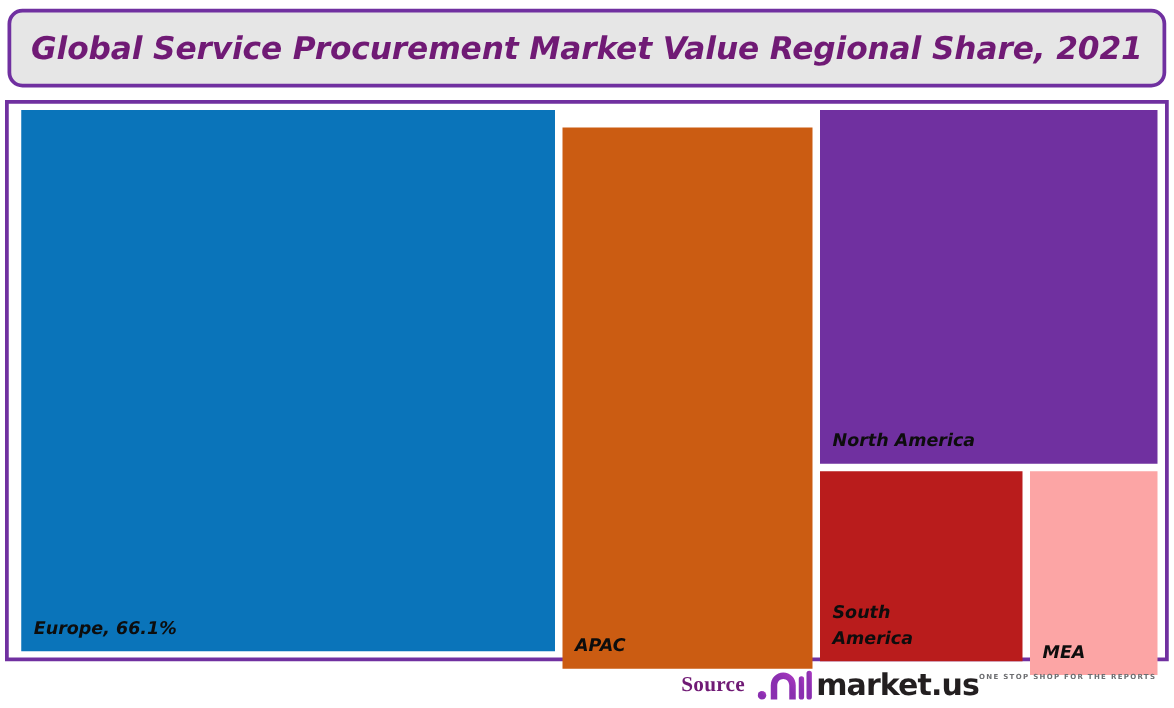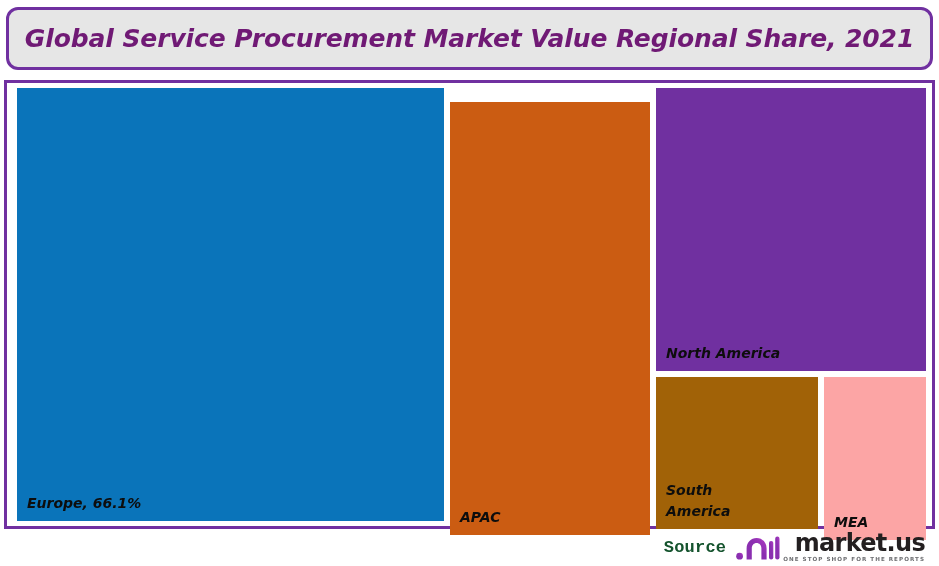--- a/index.html
+++ b/index.html
@@ -85,38 +85,38 @@
     top: 529px;
     width: 939px;
     height: 37px;
     display: flex;
     align-items: center;
     justify-content: flex-end;
     padding-right: 14px;
     box-sizing: border-box;
   }
   #source-label {
-    font-family: Liberation Mono, monospace;
+    font-family: Liberation Serif, serif;
     font-weight: bold;
     font-size: 17px;
-    color: #14532d;
+    color: #701a75;
     margin-right: 10px;
     letter-spacing: 0.2px;
   }
   #brand-logo {
     display: flex;
     align-items: center;
   }
   #logo-mark {
     display: block;
   }
   #logo-wordmark-wrap {
     display: flex;
-    flex-direction: column;
-    align-items: flex-end;
+    flex-direction: row;
+    align-items: flex-start;
     margin-left: 3px;
   }
   #logo-wordmark {
     font-family: "DejaVu Sans", sans-serif;
     font-weight: bold;
     font-size: 24px;
     line-height: 22px;
     color: #231f20;
     letter-spacing: -0.7px;
   }
@@ -145,21 +145,21 @@
     </div>
 
     <div class="tm-tile" style="left: 443px; top: 19px; width: 200px; height: 433px; background: rgb(203, 92, 18);">
       <div class="tm-label">APAC</div>
     </div>
 
     <div class="tm-tile" style="left: 649px; top: 5px; width: 270px; height: 283px; background: rgb(112, 48, 160);">
       <div class="tm-label">North America</div>
     </div>
 
-    <div class="tm-tile" style="left: 649px; top: 294px; width: 162px; height: 152px; background: #a16207;">
+    <div class="tm-tile" style="left: 649px; top: 294px; width: 162px; height: 152px; background: #b91c1c;">
       <div class="tm-label">South
 America</div>
     </div>
 
     <div class="tm-tile" style="left: 817px; top: 294px; width: 102px; height: 163px; background: #fca5a5;">
       <div class="tm-label">MEA</div>
     </div>
 
   </div>
 </div>

